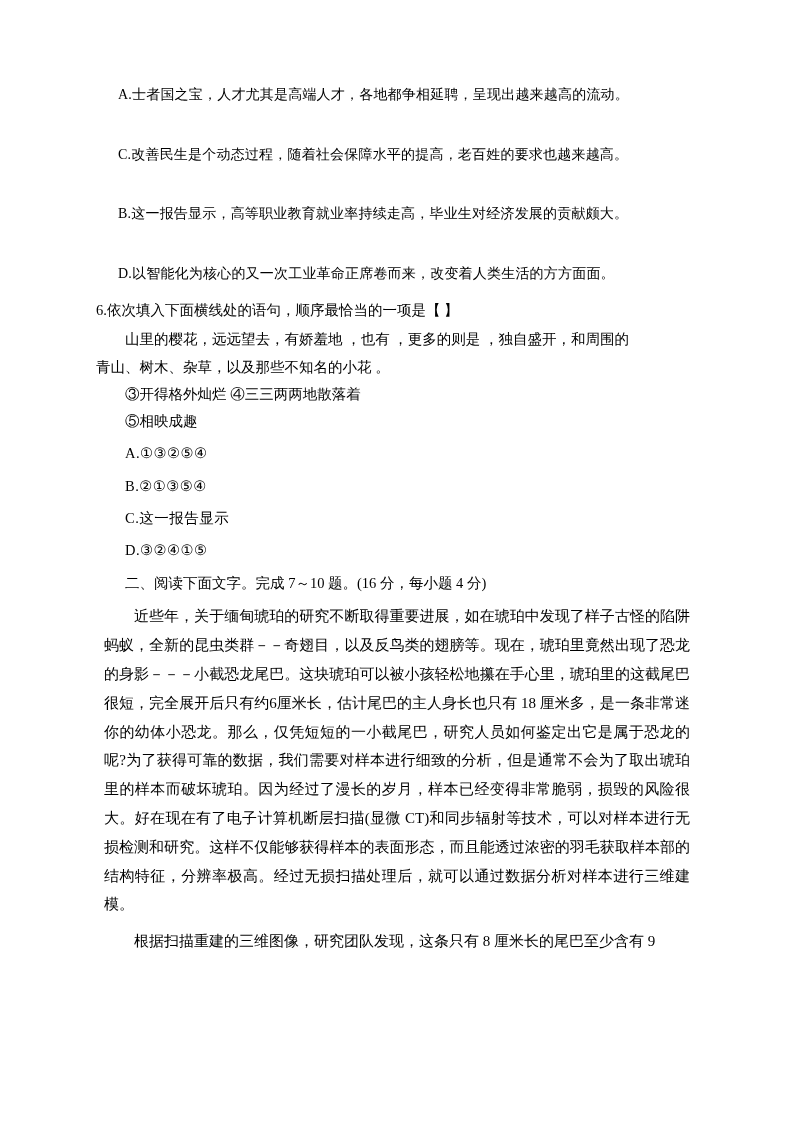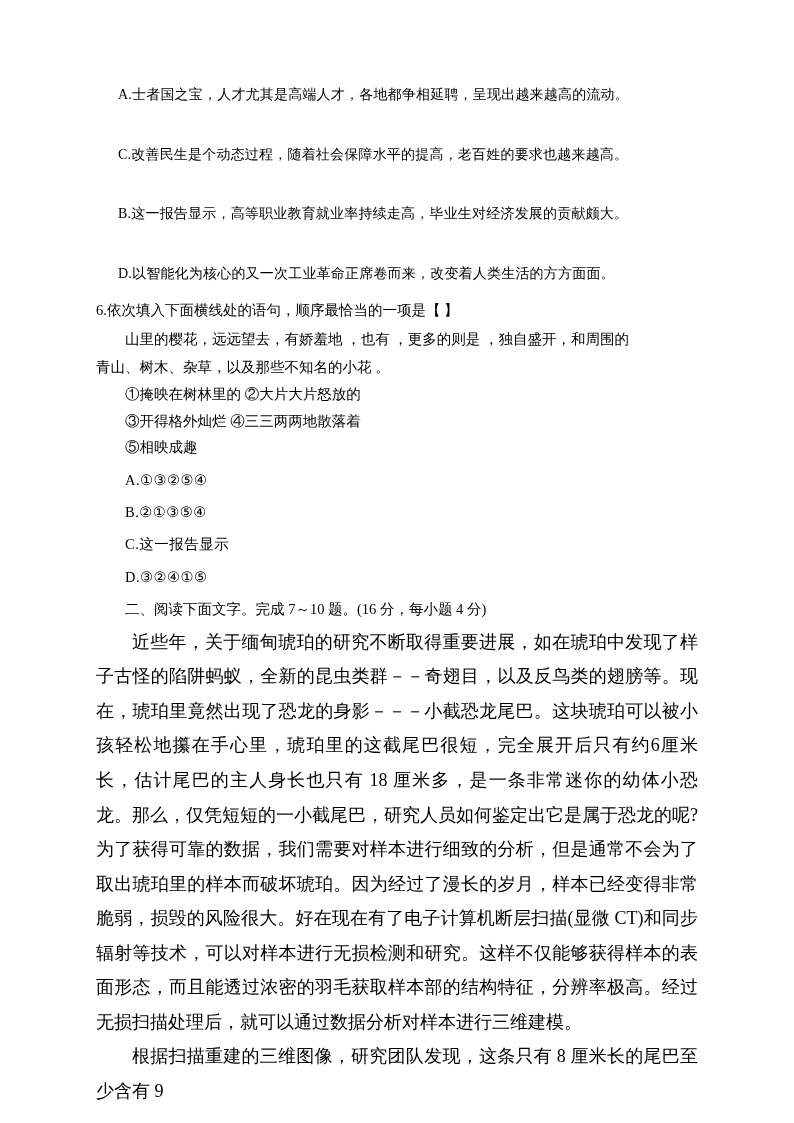--- a/index.html
+++ b/index.html
@@ -65,23 +65,23 @@
   }
   .ans-line.first {
     margin-top: 10px;
   }
   .section-head {
     margin: 10px 0 4px 0;
     text-indent: 2em;
     font-size: 14.5px;
   }
   .body-para {
-    margin: 0;
+    margin: 8px;
     text-indent: 2em;
-    font-size: 18px;
+    font-size: 15px;
     line-height: 1.92;
     text-align: justify;
   }
   .body-para + .body-para {
     margin-top: 0;
   }
 </style>
 </head>
 <body>
 
@@ -91,21 +91,20 @@
     <div class="choice-wide">A.士者国之宝，人才尤其是高端人才，各地都争相延聘，呈现出越来越高的流动。</div>
     <div class="choice-wide">C.改善民生是个动态过程，随着社会保障水平的提高，老百姓的要求也越来越高。</div>
     <div class="choice-wide">B.这一报告显示，高等职业教育就业率持续走高，毕业生对经济发展的贡献颇大。</div>
     <div class="choice-wide last">D.以智能化为核心的又一次工业革命正席卷而来，改变着人类生活的方方面面。</div>
 
     <div class="q-stem">6.依次填入下面横线处的语句，顺序最恰当的一项是【 】</div>
 
     <div class="para">山里的樱花，远远望去，有娇羞地 ，也有 ，更多的则是 ，独自盛开，和周围的</div>
     <div class="para" style="text-indent:0;">青山、树木、杂草，以及那些不知名的小花 。</div>
 
-    <div class="opt-line">①掩映在树林里的 ②大片大片怒放的</div>
     <div class="opt-line">③开得格外灿烂 ④三三两两地散落着</div>
     <div class="opt-line">⑤相映成趣</div>
 
     <div class="ans-line first">A.①③②⑤④</div>
     <div class="ans-line">B.②①③⑤④</div>
     <div class="ans-line">C.这一报告显示</div>
     <div class="ans-line">D.③②④①⑤</div>
 
     <div class="section-head">二、阅读下面文字。完成 7～10 题。(16 分，每小题 4 分)</div>
 

